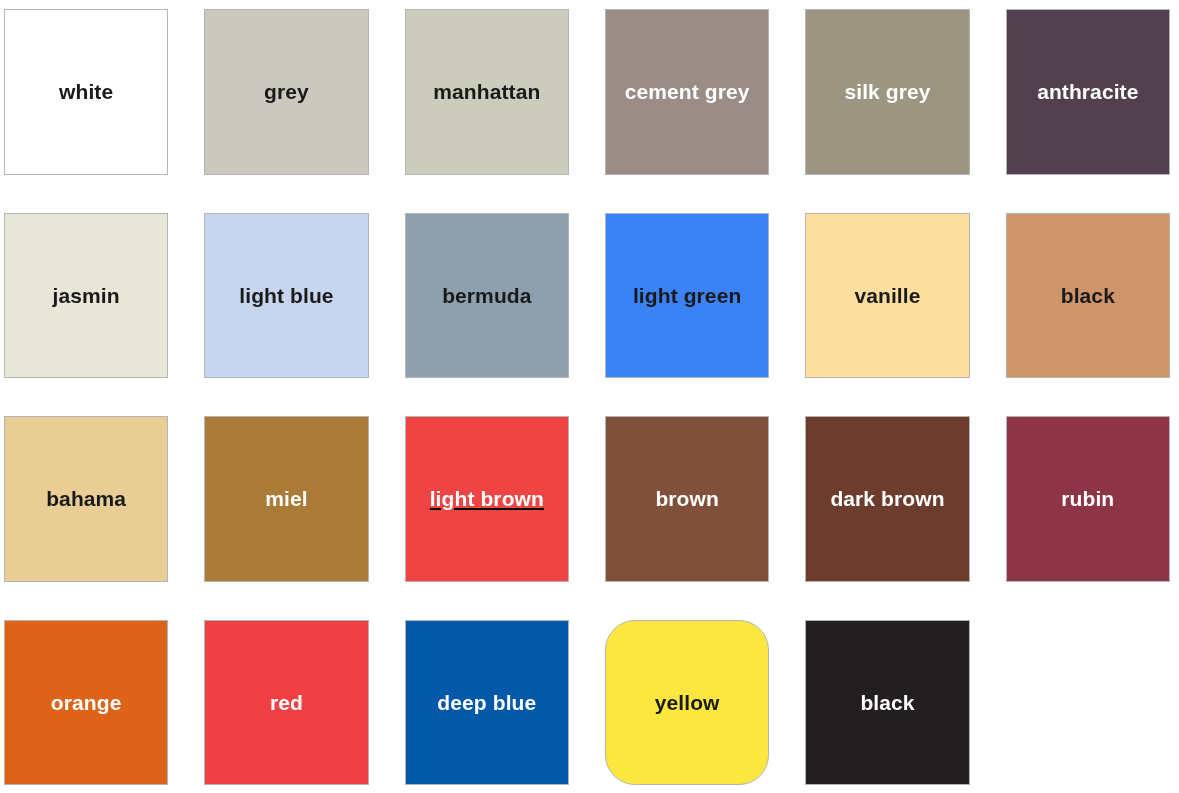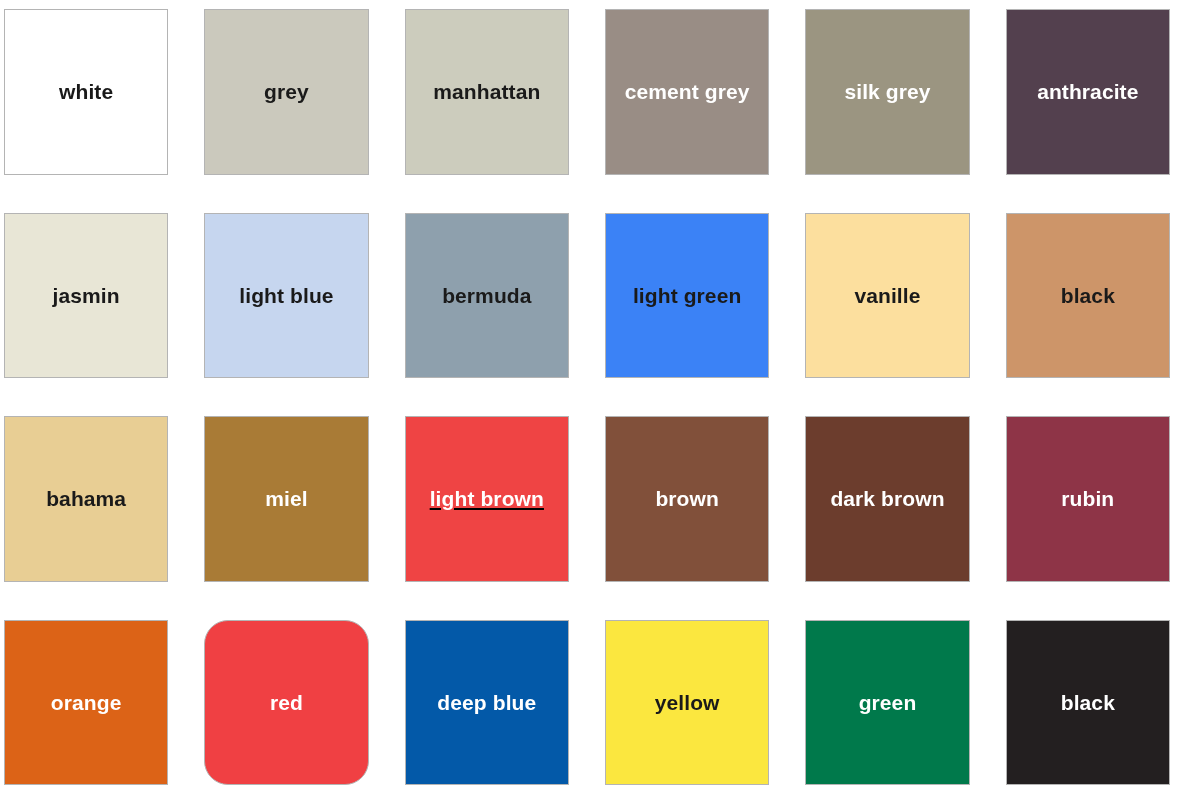--- a/index.html
+++ b/index.html
@@ -97,28 +97,25 @@
     </div>
     <div class="swatch" style="background: rgb(108, 61, 45); border-color: rgb(180, 180, 180);">
       <span class="swatch-label" style="color: rgb(255, 255, 255);">dark brown</span>
     </div>
     <div class="swatch" style="background: rgb(142, 52, 71); border-color: rgb(180, 180, 180);">
       <span class="swatch-label" style="color: rgb(255, 255, 255);">rubin</span>
     </div>
     <div class="swatch" style="background: rgb(220, 99, 23); border-color: rgb(180, 180, 180);">
       <span class="swatch-label" style="color: rgb(255, 255, 255);">orange</span>
     </div>
-    <div class="swatch" style="background: rgb(240, 64, 67); border-color: rgb(180, 180, 180); border-radius: 24px;">
+    <div class="swatch" style="background: rgb(240, 64, 67); border-color: rgb(180, 180, 180);">
       <span class="swatch-label" style="color: rgb(255, 255, 255);">red</span>
     </div>
     <div class="swatch" style="background: rgb(3, 89, 168); border-color: rgb(180, 180, 180);">
       <span class="swatch-label" style="color: rgb(255, 255, 255);">deep blue</span>
     </div>
-    <div class="swatch" style="background: rgb(251, 231, 63); border-color: rgb(180, 180, 180);">
+    <div class="swatch" style="background: rgb(251, 231, 63); border-color: rgb(180, 180, 180); border-radius: 30px;">
       <span class="swatch-label" style="color: rgb(26, 26, 26);">yellow</span>
-    </div>
-    <div class="swatch" style="background: rgb(0, 121, 75); border-color: rgb(180, 180, 180);">
-      <span class="swatch-label" style="color: rgb(255, 255, 255);">green</span>
     </div>
     <div class="swatch" style="background: rgb(35, 31, 32); border-color: rgb(180, 180, 180);">
       <span class="swatch-label" style="color: rgb(255, 255, 255);">black</span>
     </div>
   </div>
 
 </body></html>

